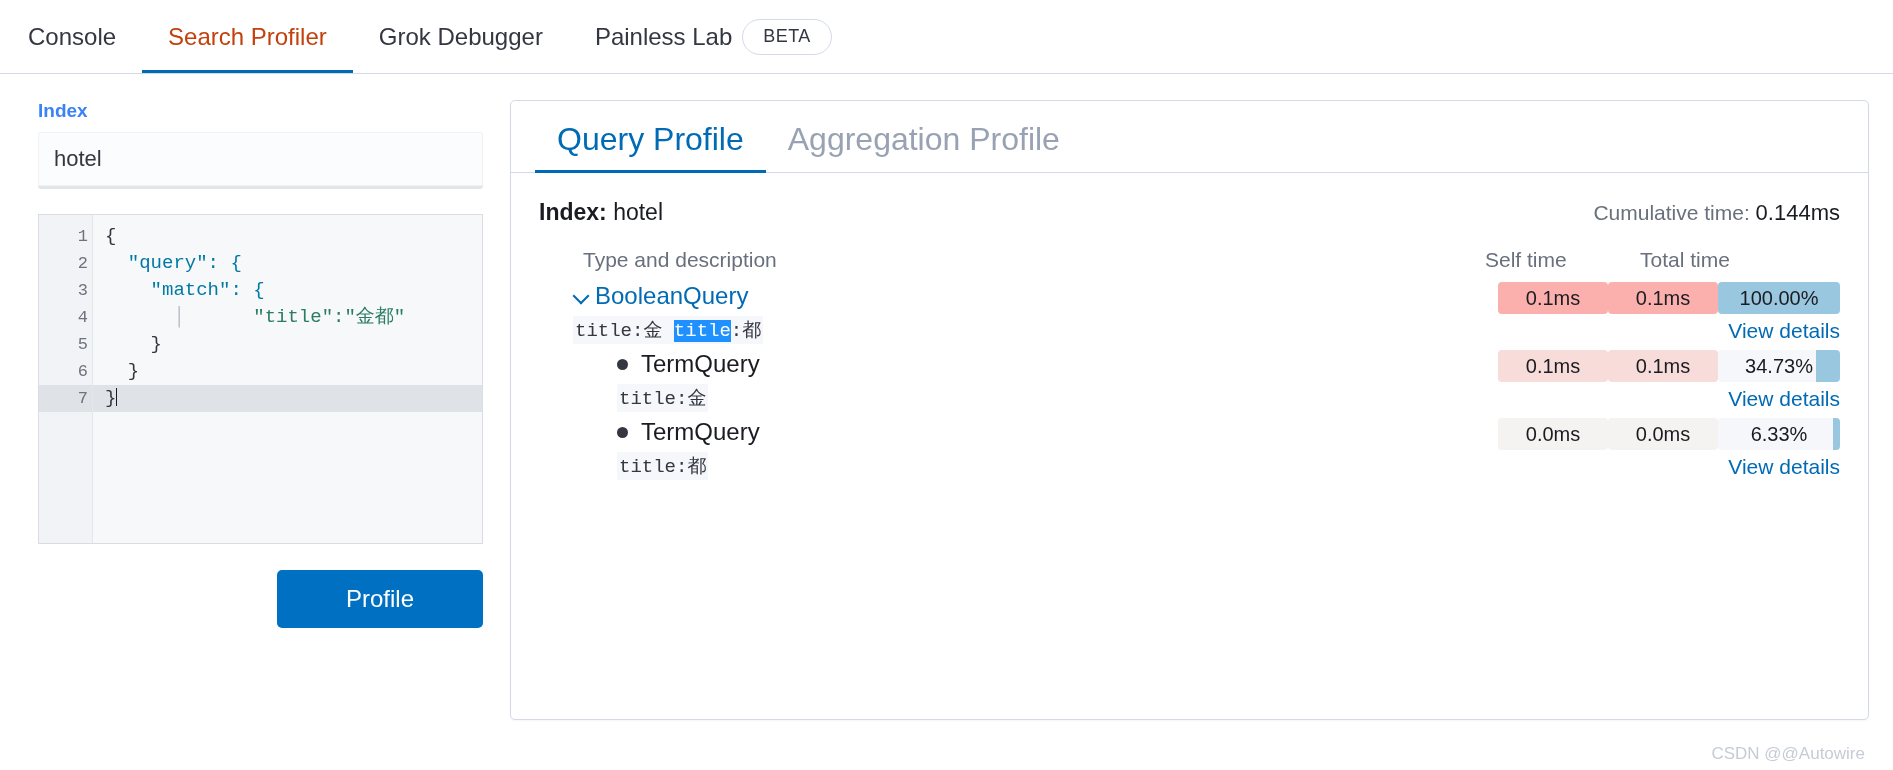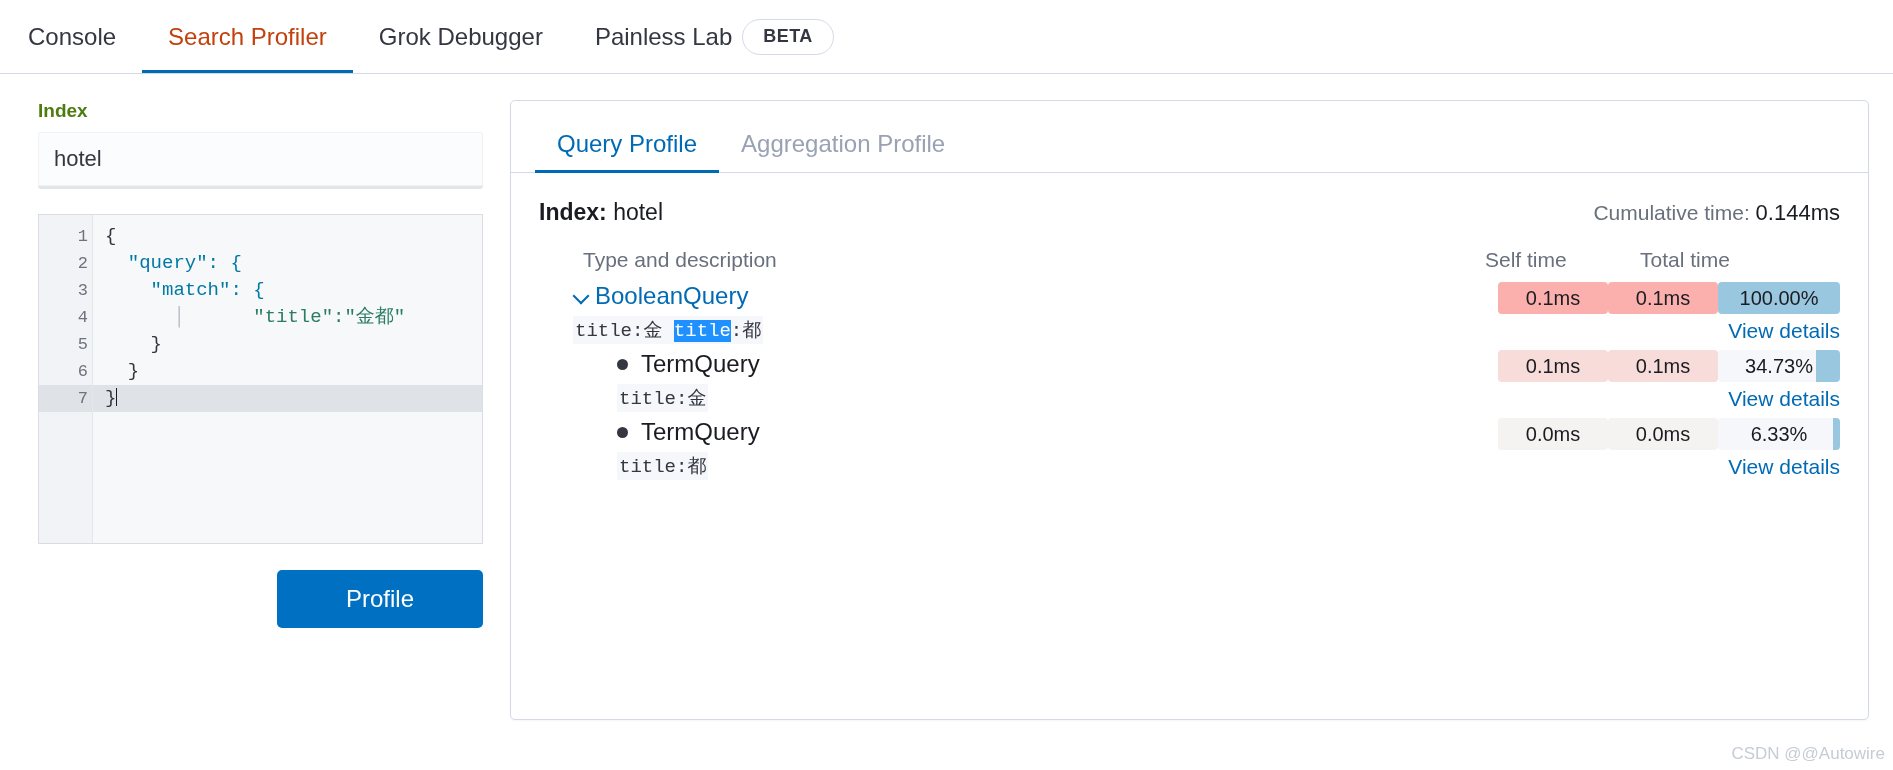--- a/index.html
+++ b/index.html
@@ -41,21 +41,21 @@
   }
   .beta-badge {
     display: inline-flex;
     align-items: center;
     justify-content: center;
     height: 36px;
     padding: 0 20px;
     border: 1px solid #d3dae6;
     border-radius: 18px;
     font-size: 18px;
-    font-weight: bold;
+    font-weight: normal;
     color: #343741;
     letter-spacing: .4px;
     margin-left: 10px;
     background: #fff;
   }
 
   
   .body-wrap {
     display: flex;
     padding: 26px 24px 0 24px;
@@ -65,21 +65,21 @@
 
   
   .left-panel {
     width: 450px;
     flex: 0 0 450px;
     padding-left: 14px;
   }
   .field-label {
     font-size: 19px;
     font-weight: bold;
-    color: #4d7c0f;
+    color: #3b82f6;
     margin-bottom: 10px;
     display: block;
   }
   .index-input {
     width: 445px;
     height: 56px;
     background: #fbfcfd;
     border: none;
     border-bottom: 2px solid #e2e6ea;
     box-shadow: 0 1px 0 0 #e2e6ea, inset 0 0 0 1px #f0f2f5;
@@ -179,21 +179,21 @@
   .sub-tabs {
     display: flex;
     border-bottom: 1px solid #d3dae6;
     padding-left: 24px;
     height: 72px;
     align-items: flex-end;
   }
   .sub-tab {
     position: relative;
     padding: 0 22px 14px 22px;
-    font-size: 24px;
+    font-size: 32px;
     color: #98a2b3;
     cursor: pointer;
   }
   .sub-tab.active { color: #006bb4; }
   .sub-tab.active::after {
     content: "";
     position: absolute;
     left: 0; right: 0; bottom: -1px;
     height: 3px;
     background: #006bb4;
@@ -340,21 +340,21 @@
     font-size: 21px;
     margin-top: 5px;
     cursor: pointer;
   }
 
   .indent-1 { padding-left: 34px; }
   .indent-2 { padding-left: 78px; }
 
   .watermark {
     position: absolute;
-    right: 8px;
+    right: 28px;
     bottom: 6px;
     font-size: 17px;
     color: #c6ccd4;
   }
 </style>
 </head>
 <body>
 
 <div class="app">
 

